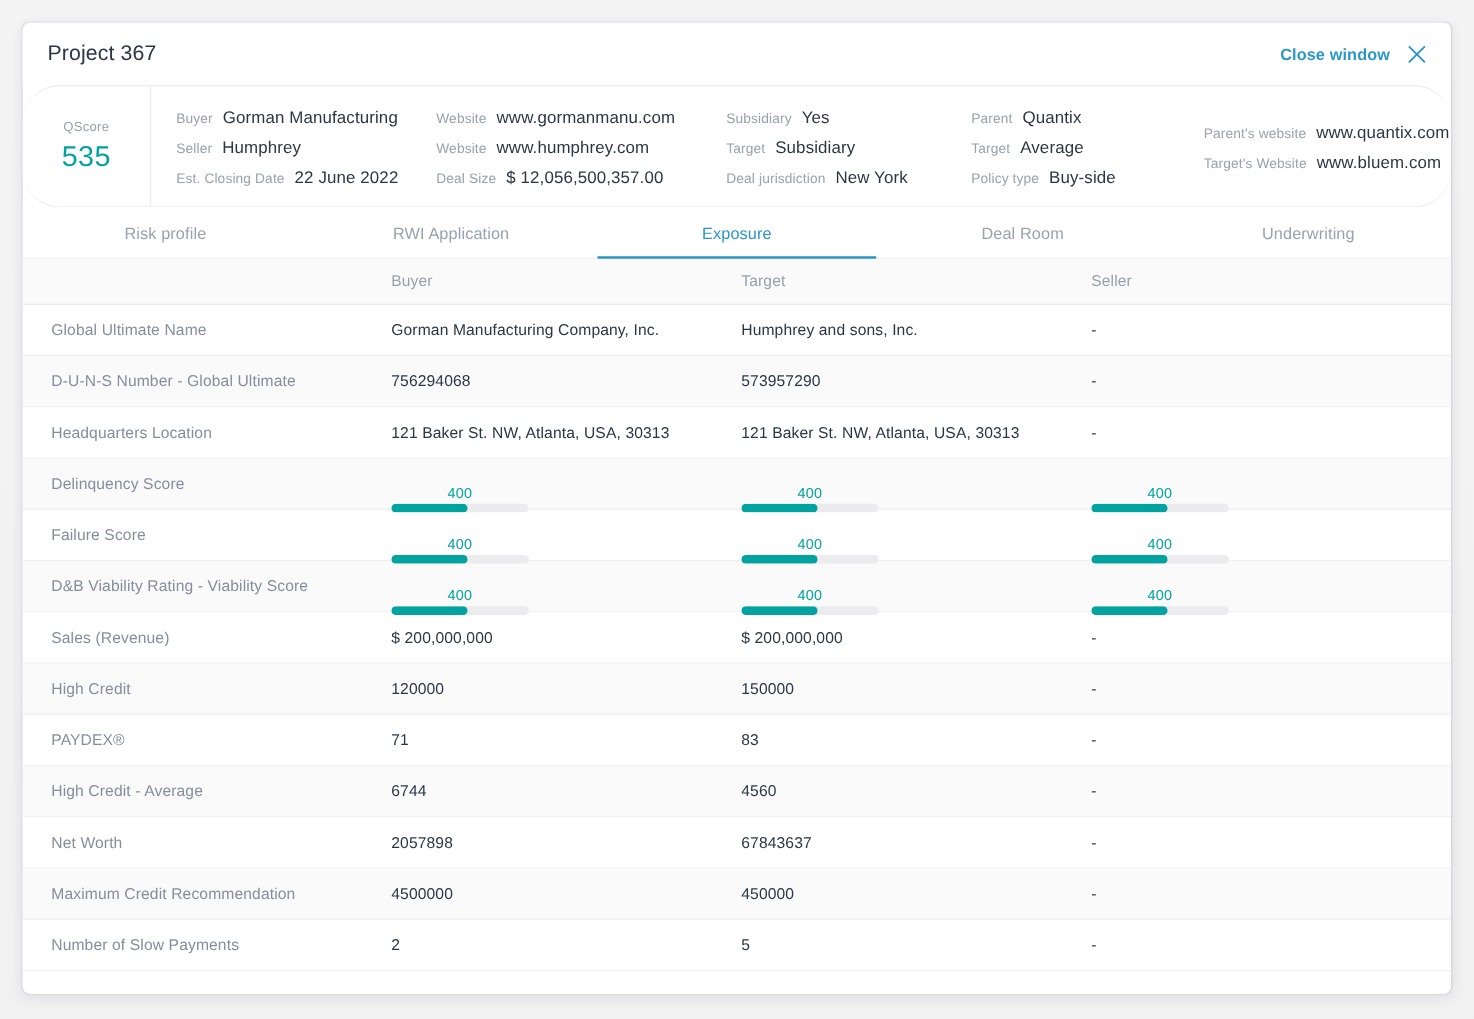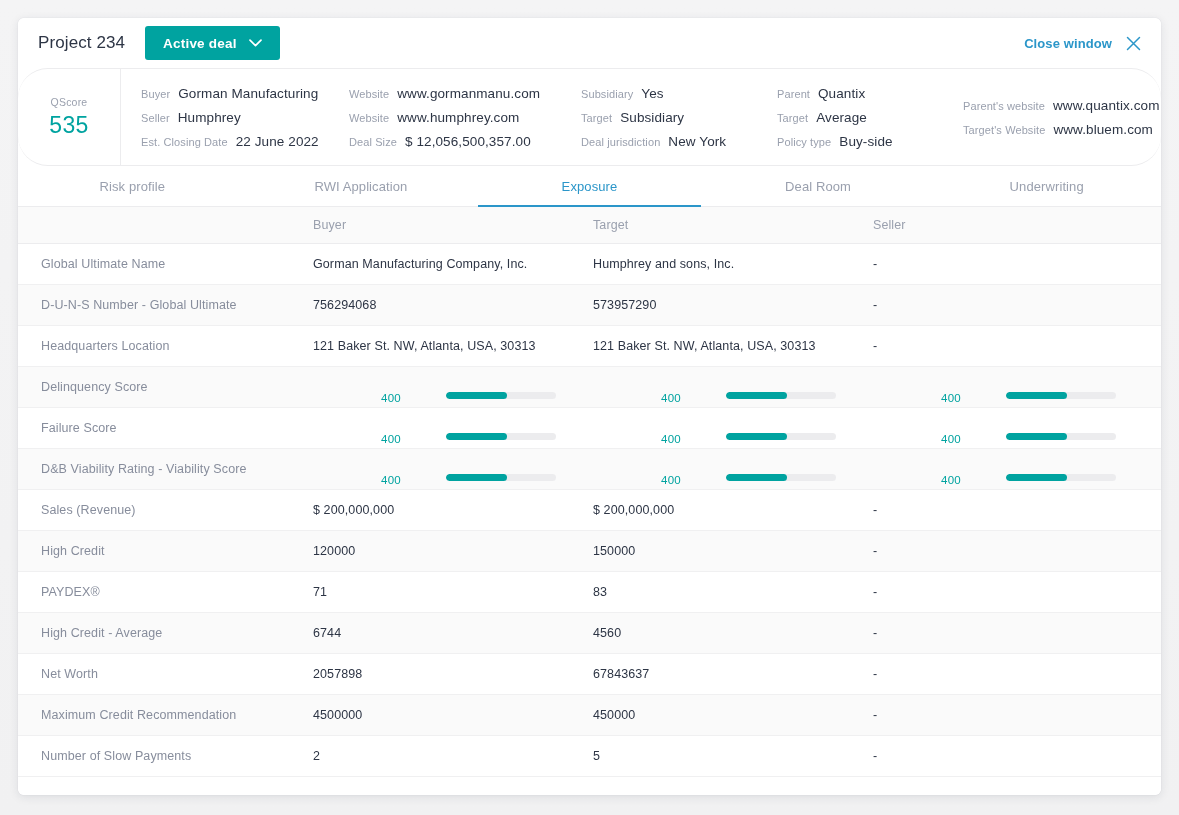--- a/index.html
+++ b/index.html
@@ -158,41 +158,33 @@
   }
   .trow.head { height: 37px; background: #fafafa; border-bottom: 1px solid #ececee; }
   .trow.odd { background: #ffffff; }
   .trow.even { background: #fafafa; }
   .cell { padding-right: 14px; overflow: hidden; }
   .c-label { width: 295px; flex: 0 0 295px; padding-left: 23px; font-size: 12.5px; color: #878d9c; letter-spacing: .1px; }
   .c-val { width: 280px; flex: 0 0 280px; font-size: 12.5px; color: #2d3545; letter-spacing: .1px; }
   .trow.head .c-label, .trow.head .c-val { color: #9aa0ae; font-size: 12.5px; }
 
   
-  .scorecell { display: flex; flex-direction: row; justify-content: center; margin-top: 24px; }
+  .scorecell { display: flex; flex-direction: column; justify-content: center; margin-top: 24px; }
   .score-num { font-size: 11.5px; color: #00a3a0; text-align: center; width: 110px; margin-bottom: 2px; letter-spacing: .2px; }
   .score-track { width: 110px; height: 7px; background: #ececee; border-radius: 4px; overflow: hidden; }
   .score-fill { height: 100%; background: #00a3a0; border-radius: 4px; }
 </style>
 </head>
 <body>
 
 <div class="page">
   <div class="window">
 
     <div class="titlebar">
-      <div class="project-title">Project 234</div>
-      <button class="deal-btn">
-        <span>Active deal</span>
-        <span class="chev">
-          <svg width="13" height="8" viewBox="0 0 13 8">
-              <path d="M1 1.2 L6.5 6.6 L12 1.2" fill="none" stroke="#ffffff" stroke-width="1.7" stroke-linecap="round" stroke-linejoin="round"></path>
-            </svg>
-        </span>
-      </button>
+      <div class="project-title">Project 367</div>
       <div class="close-area">
         <span class="close-label">Close window</span>
         <span class="close-x">
           <svg width="15" height="15" viewBox="0 0 15 15">
               <path d="M1.5 1.5 L13.5 13.5 M13.5 1.5 L1.5 13.5" fill="none" stroke="#2b96c9" stroke-width="1.5" stroke-linecap="round"></path>
             </svg>
         </span>
       </div>
     </div>
 

